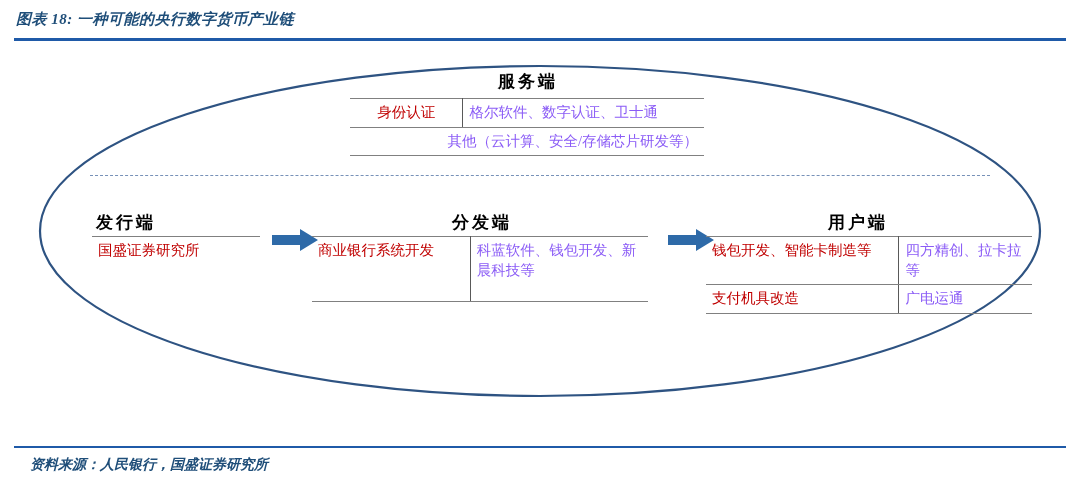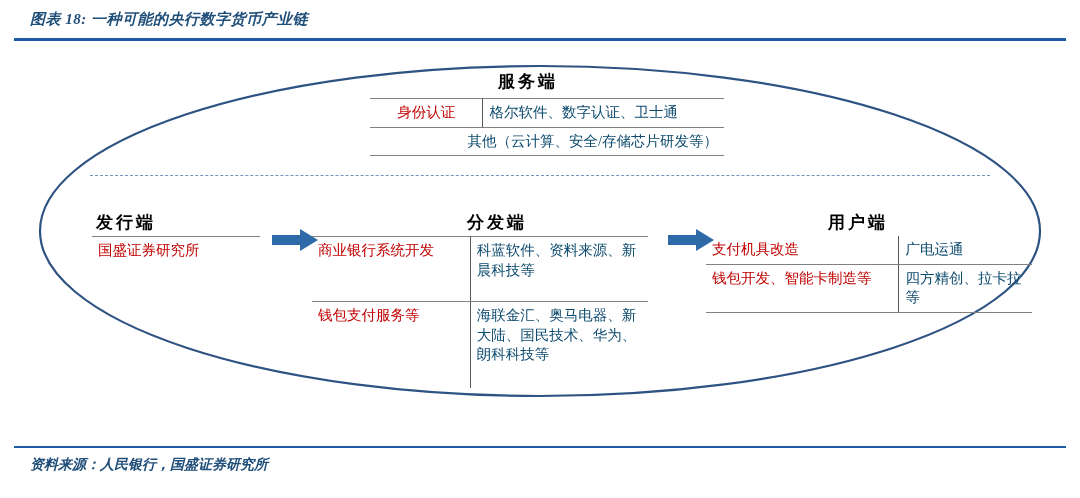--- a/index.html
+++ b/index.html
@@ -11,21 +11,21 @@
     width: 1080px;
     height: 498px;
     position: relative;
     font-family: "Liberation Serif", "DejaVu Serif", serif;
     overflow: hidden;
   }
 
   
   #exhibit-title {
     position: absolute;
-    left: 30px;
+    left: 16px;
     top: 10px;
     font-family: "Liberation Serif", "DejaVu Serif", serif;
     font-size: 15px;
     font-weight: bold;
     font-style: italic;
     color: #1F4E79;
     letter-spacing: 0.5px;
     white-space: nowrap;
   }
   #title-rule {
@@ -94,21 +94,21 @@
     padding: 4px 6px;
     vertical-align: top;
     border: none;
   }
   .rowline-top  { border-top: 1.4px solid #808080 !important; }
   .rowline-bot  { border-bottom: 1.4px solid #808080 !important; }
   .vline-right  { border-right: 1.4px solid #595959 !important; }
   .red {
     color: #C00000;
   }
-  .black { color: #0c4a6e; }
+  .black { color: #8b5cf6; }
 
   
   .arrow {
     position: absolute;
     width: 46px;
     height: 22px;
   }
 
   
   #dash-sep {
@@ -129,21 +129,21 @@
 <div id="diagram">
 
   <svg id="ellipse-svg" width="1080" height="396">
     <ellipse cx="540" cy="185" rx="500" ry="165" fill="none" stroke="#2E5382" stroke-width="2.2"></ellipse>
   </svg>
 
   <div id="dash-sep"></div>
 
   <div class="stage-title" style="left:498px; top:24px;">服务端</div>
 
-  <table class="tbl" style="left:370px; top:52px; width:354px;">
+  <table class="tbl" style="left:350px; top:52px; width:354px;">
     <tbody>
       <tr>
         <td class="rowline-top rowline-bot vline-right red" style="width:108px; text-align:center;">身份认证</td>
         <td class="rowline-top rowline-bot black" style="width:246px;">格尔软件、数字认证、卫士通</td>
       </tr>
       <tr>
         <td class="rowline-bot black" colspan="2" style="text-align:right;">其他（云计算、安全/存储芯片研发等）</td>
       </tr>
     </tbody>
   </table>
@@ -155,50 +155,46 @@
       <tr>
         <td class="rowline-top red" style="width:168px;">国盛证券研究所</td>
       </tr>
     </tbody>
   </table>
 
   <svg class="arrow" style="left:272px; top:183px;" viewBox="0 0 46 22">
     <polygon points="0,6 28,6 28,0 46,11 28,22 28,16 0,16" fill="#2E6AA8"></polygon>
   </svg>
 
-  <div class="stage-title" style="left:452px; top:165px;margin-left:15px;">分发端</div>
+  <div class="stage-title" style="left:452px; top:165px;">分发端</div>
 
   <table class="tbl" style="left:312px; top:190px; width:336px;">
     <tbody>
       <tr>
         <td class="rowline-top rowline-bot vline-right red" style="width:158px; height:56px;">商业银行系统开发</td>
-        <td class="rowline-top rowline-bot black" style="width:178px;">科蓝软件、资料来源、新晨科技等</td>
-      </tr>
-      <tr>
-        <td class="vline-right red" style="height:78px;">钱包支付服务等</td>
-        <td class="black">海联金汇、奥马电器、新大陆、国民技术、华为、朗科科技等</td>
+        <td class="rowline-top rowline-bot black" style="width:178px;">科蓝软件、钱包开发、新晨科技等</td>
       </tr>
     </tbody>
   </table>
 
   <svg class="arrow" style="left:668px; top:183px;" viewBox="0 0 46 22">
     <polygon points="0,6 28,6 28,0 46,11 28,22 28,16 0,16" fill="#2E6AA8"></polygon>
   </svg>
 
   <div class="stage-title" style="left:828px; top:165px;">用户端</div>
 
   <table class="tbl" style="left:706px; top:190px; width:326px;">
     <tbody>
       <tr>
+        <td class="rowline-top rowline-bot vline-right red" style="width:196px;">钱包开发、智能卡制造等</td>
+        <td class="rowline-top rowline-bot black" style="width:130px;">四方精创、拉卡拉等</td>
+      </tr>
+      <tr>
         <td class="rowline-bot vline-right red">支付机具改造</td>
         <td class="rowline-bot black">广电运通</td>
       </tr>
-      <tr>
-        <td class="rowline-top rowline-bot vline-right red" style="width:196px;">钱包开发、智能卡制造等</td>
-        <td class="rowline-top rowline-bot black" style="width:130px;">四方精创、拉卡拉等</td>
-      </tr>
     </tbody>
   </table>
 
 </div>
 
 <div id="source-rule"></div>
 <div id="source-note">资料来源：人民银行，国盛证券研究所</div>
 
 </body></html>

